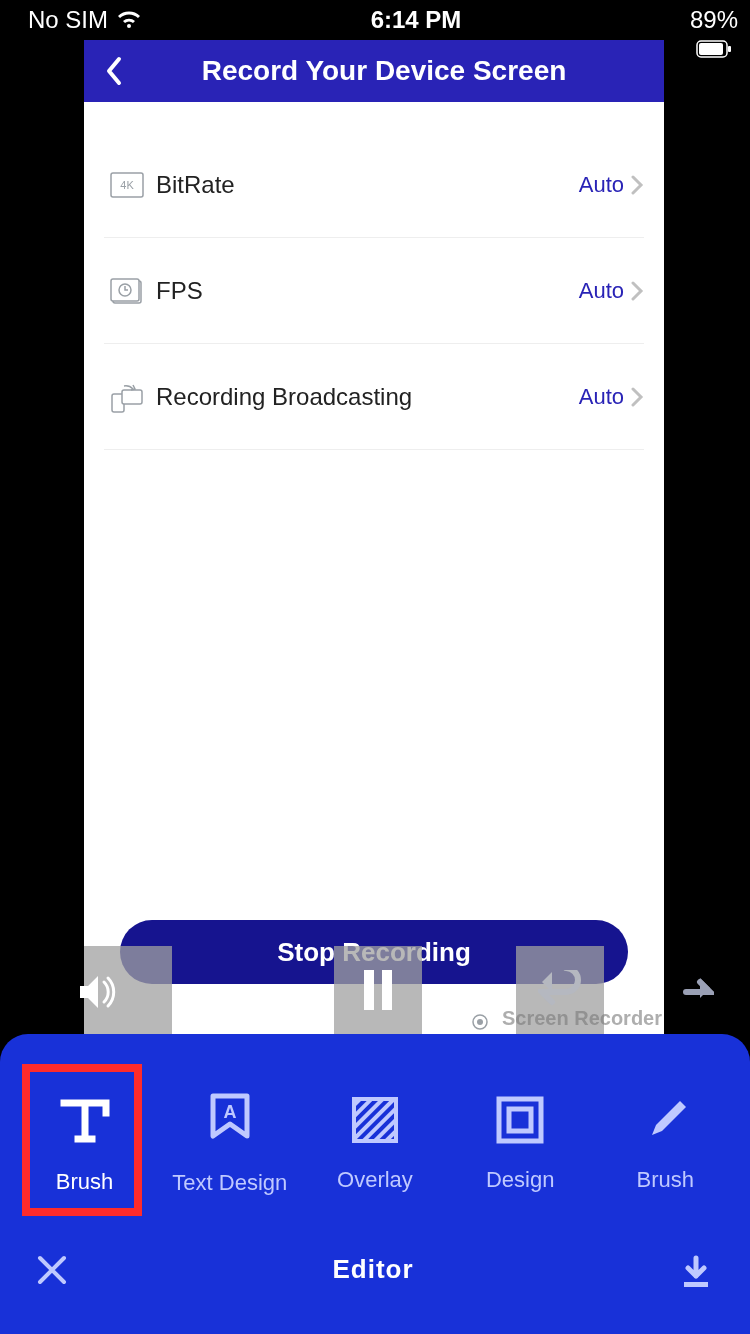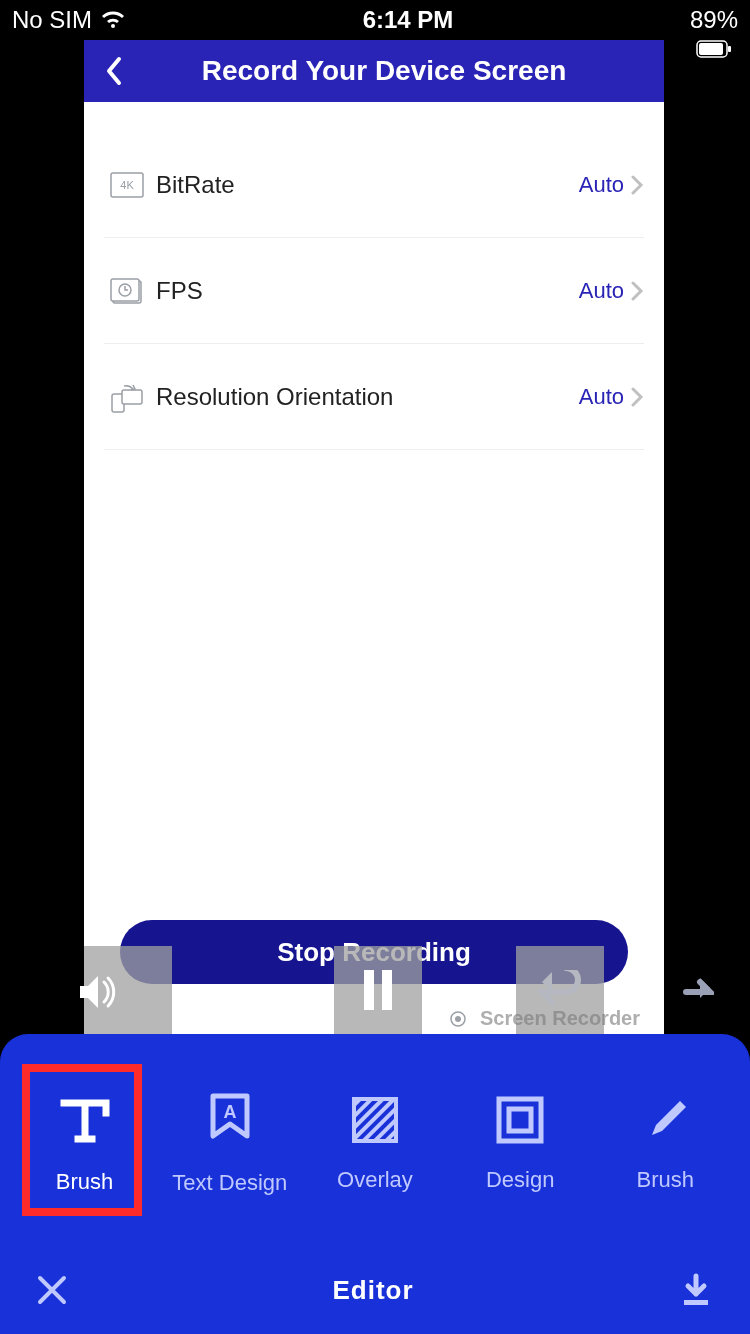--- a/index.html
+++ b/index.html
@@ -1,43 +1,43 @@
 <!DOCTYPE html>
 <html><head>
 <meta charset="utf-8">
 <style>
   * { box-sizing: border-box; margin: 0; padding: 0; }
   html, body { width: 750px; height: 1334px; background: #000; font-family: -apple-system, Helvetica, Arial, sans-serif; overflow: hidden; }
-  .status-bar { height: 40px; display: flex; align-items: center; justify-content: space-between; color: #fff; padding: 0 12px; font-size: 24px; }
+  .status-bar { height: 40px; display: flex; align-items: center; justify-content: space-between; color: #fff; padding: 0 12px; font-size: 24px; margin-left: 16px; }
   .status-left { display: flex; align-items: center; gap: 8px; }
   .status-right { display: flex; align-items: center; gap: 6px; flex-direction: column; }
   .inner { position: relative; left: 84px; top: 0; width: 580px; height: 994px; background: #fff; }
   .broadcast-bar { height: 30px; background: #e83f2e; color: #fff; display: flex; align-items: center; justify-content: center; font-size: 18px; gap: 8px; font-weight: 500;}
   .title-bar { height: 62px; background: #2923b6; color: #fff; display: flex; align-items: center; }
   .back-btn { width: 60px; height: 100%; display:flex; align-items:center; justify-content:center; }
   .title-text { flex: 1; text-align: center; font-size: 28px; font-weight: 700; margin-left: -40px;}
   .settings-list { padding: 30px 20px 0 20px; }
   .row { display: flex; align-items: center; height: 106px; border-bottom: 1px solid #eee; }
   .row-icon { width: 46px; display: flex; align-items: center; justify-content: center; color: #9aa0a6; }
   .row-label { flex: 1; font-size: 24px; color: #222; padding-left: 6px;}
   .row-value { color: #2923b6; font-size: 22px; font-weight: 500; padding-right: 6px;}
   .row-chevron { color: #c0c0c0; }
   .stop-btn { position: absolute; left: 36px; right: 36px; bottom: 50px; height: 64px; border-radius: 40px; background: #16148f; color: #fff; font-size: 26px; font-weight: 600; display: flex; align-items: center; justify-content: center; }
   .overlay-btn { position: absolute; width: 88px; height: 88px; background: rgba(160,160,160,0.75); display:flex; align-items:center; justify-content:center; }
   .overlay-speaker-box { left: 0; bottom: 0; }
   .overlay-pause { left: 250px; bottom: 0; }
   .overlay-undo { right: 60px; bottom: 0; }
-  .watermark { position: absolute; right: 24px; bottom: 4px; color: rgba(120,120,120,0.6); font-size: 20px; font-weight: 700; display:flex; align-items:center; gap:14px;}
+  .watermark { position: absolute; right: 2px; bottom: 4px; color: rgba(120,120,120,0.6); font-size: 20px; font-weight: 700; display:flex; align-items:flex-end; gap:14px;}
   .editor-panel { position: absolute; left: 0; right: 0; bottom: 0; height: 300px; background: #1831d8; border-top-left-radius: 28px; border-top-right-radius: 28px; }
   .tools-row { display: flex; height: 220px; align-items: center; justify-content: space-around; padding: 0 12px; }
   .tool { width: 126px; height: 160px; display: flex; flex-direction: column; align-items: center; justify-content: center; gap: 22px; color: #bfc9ff; }
   .tool.active { color: #fff; }
   .tool-label { font-size: 22px; }
   .highlight { position:absolute; left: 22px; top: 1064px; width: 120px; height: 152px; border: 8px solid #ff2b2b; pointer-events: none; }
-  .bottom-bar { height: 72px; display: flex; align-items: center; justify-content: space-between; padding: 0 36px; color: #fff; }
+  .bottom-bar { height: 72px; display: flex; justify-content: space-between; padding: 0 36px; color: #fff; }
   .bottom-title { font-size: 26px; font-weight: 600; letter-spacing: 1px;}
   .redo-icon { position:absolute; right: -50px; bottom: 20px; }
   svg { display:block; }
 </style>
 </head>
 <body>
 
 <div class="status-bar">
   <div class="status-left">
     <span>No SIM</span>
@@ -110,21 +110,21 @@
     </div>
     <div class="row">
       <div class="row-icon">
         <svg width="34" height="34" viewBox="0 0 34 34">
             <rect x="2" y="14" width="12" height="18" rx="2" stroke="#9aa0a6" stroke-width="1.5" fill="none"></rect>
             <rect x="12" y="10" width="20" height="14" rx="2" stroke="#9aa0a6" stroke-width="1.5" fill="#fff"></rect>
             <path d="M14 6a10 10 0 019 3" stroke="#9aa0a6" stroke-width="1.5" fill="none"></path>
             <path d="M23 5l2 4-4 1" stroke="#9aa0a6" stroke-width="1.5" fill="none"></path>
           </svg>
       </div>
-      <div class="row-label">Resolution Orientation</div>
+      <div class="row-label">Recording Broadcasting</div>
       <div class="row-value">Auto</div>
       <div class="row-chevron">
           <svg width="14" height="20" viewBox="0 0 14 20">
             <path d="M3 2l8 8-8 8" stroke="#c0c0c0" stroke-width="3" fill="none" stroke-linecap="round"></path>
           </svg>
         </div>
     </div>
   </div>
 
   <div class="stop-btn">

